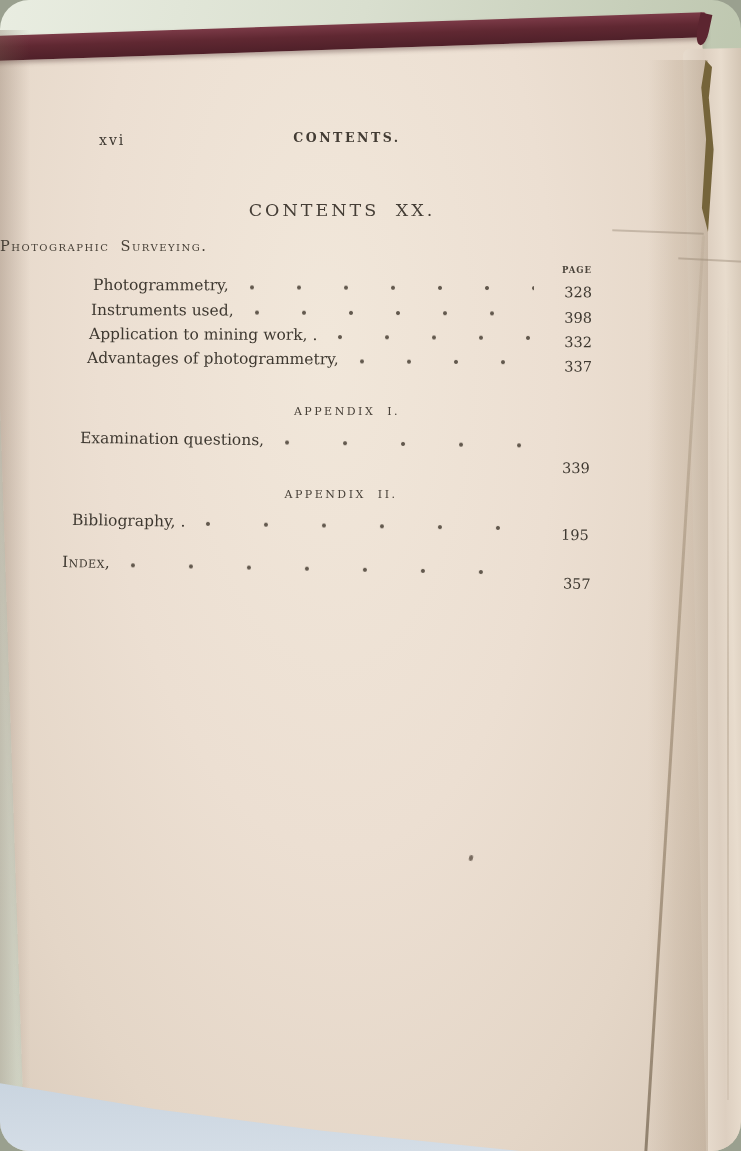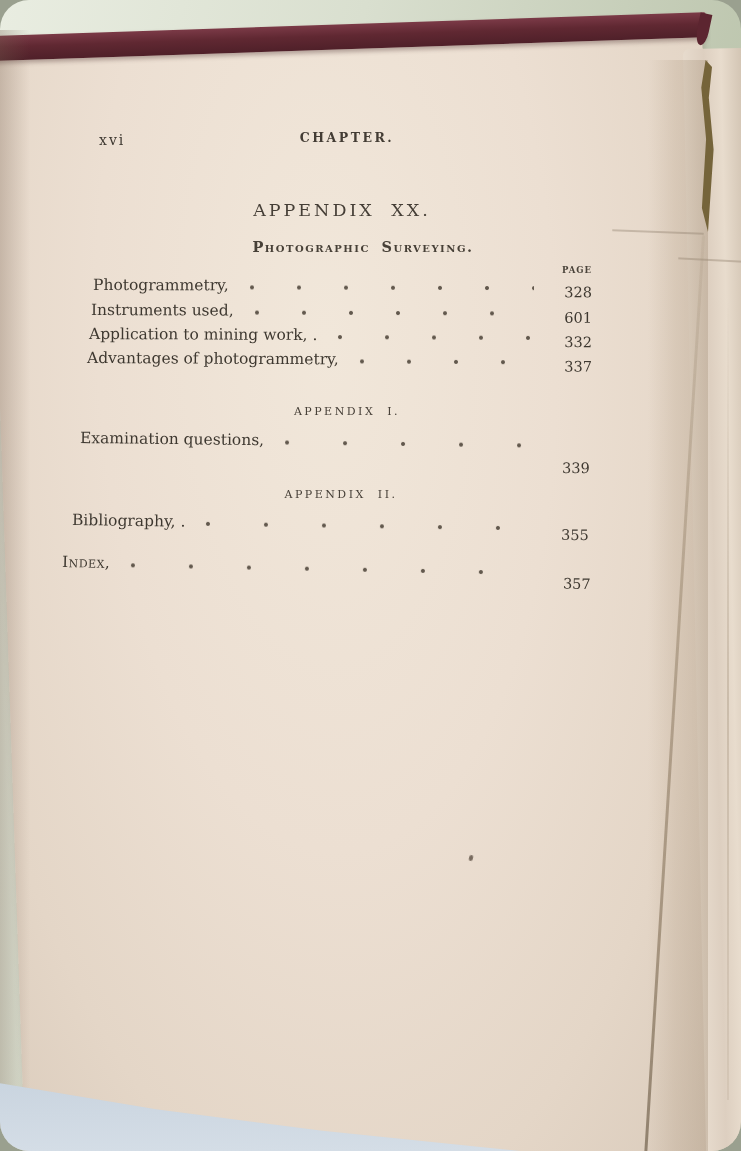--- a/index.html
+++ b/index.html
@@ -79,22 +79,22 @@
   }
 
   
   .sheet-text{position:absolute;inset:0;color:#403а33;color:#403a33;filter:blur(.3px);}
   .sheet-text .abs{position:absolute;}
   .folio{left:99px;top:132px;font-size:14px;letter-spacing:2px;color:#3e3831;}
   .running-title{left:0;top:130px;width:694px;text-align:center;font-size:12.5px;
     letter-spacing:2.5px;font-weight:bold;color:#433c34;}
   .chapter-heading{left:0;top:200px;width:684px;text-align:center;font-size:17.5px;
     letter-spacing:3px;word-spacing:8px;color:#453e36;}
-  .chapter-sub{left:16px;top:238px;width:694px;text-align:center;font-size:14.5px;
-    font-variant:small-caps;font-weight:bold;letter-spacing:1.5px;word-spacing:5px;color:#474037;}
+  .chapter-sub{left:0;top:238px;width:694px;font-size:14.5px;
+    font-variant:small-caps;font-weight:normal;letter-spacing:1.5px;word-spacing:5px;color:#474037;}
   .appendix-heading{text-align:center;font-size:11px;letter-spacing:2.5px;word-spacing:6px;color:#453e36;}
   .app1{left:0;top:405px;width:694px;}
   .app2{left:0;top:488px;width:682px;}
   .page-col-label{right:149px;top:265px;font-size:8.5px;letter-spacing:1px;font-weight:bold;color:#4a433a;text-align:center;}
 
   .toc-row{display:flex;align-items:flex-start;transform-origin:left center;}
   .toc-row .lbl{white-space:nowrap;font-size:15.5px;color:#3e3830;}
   .toc-row .dots{
     flex:1 1 auto;height:12px;margin:4px 12px 0 16px;
     background-image:radial-gradient(circle at 3px 7px,rgba(72,63,52,.85) 1.5px,rgba(72,63,52,0) 2.4px);
@@ -130,36 +130,36 @@
   <div class="crease-faint"></div>
   <div class="edge-line-1"></div>
   <div class="edge-line-2"></div>
   <div class="left-shade"></div>
   <div class="table-surface"></div>
   <div class="ink-speck"></div>
 
   <div class="sheet-text">
 
     <div class="abs folio">xvi</div>
-    <div class="abs running-title">CHAPTER.</div>
+    <div class="abs running-title">CONTENTS.</div>
 
-    <div class="abs chapter-heading">APPENDIX XX.</div>
+    <div class="abs chapter-heading">CONTENTS XX.</div>
     <div class="abs chapter-sub">Photographic Surveying.</div>
 
     <div class="abs page-col-label">PAGE</div>
 
     <div class="abs toc-row row-1">
       <span class="lbl">Photogrammetry,</span>
       <span class="dots"></span>
       <span class="pg">328</span>
     </div>
     <div class="abs toc-row row-2">
       <span class="lbl">Instruments used,</span>
       <span class="dots"></span>
-      <span class="pg">601</span>
+      <span class="pg">398</span>
     </div>
     <div class="abs toc-row row-3">
       <span class="lbl">Application to mining work, .</span>
       <span class="dots"></span>
       <span class="pg">332</span>
     </div>
     <div class="abs toc-row row-4">
       <span class="lbl">Advantages of photogrammetry,</span>
       <span class="dots"></span>
       <span class="pg">337</span>
@@ -169,21 +169,21 @@
     <div class="abs toc-row row-exam">
       <span class="lbl">Examination questions,</span>
       <span class="dots"></span>
       <span class="pg">339</span>
     </div>
 
     <div class="abs appendix-heading app2">APPENDIX II.</div>
     <div class="abs toc-row row-bib">
       <span class="lbl">Bibliography, .</span>
       <span class="dots"></span>
-      <span class="pg">355</span>
+      <span class="pg">195</span>
     </div>
 
     <div class="abs toc-row row-idx">
       <span class="lbl">Index,</span>
       <span class="dots"></span>
       <span class="pg">357</span>
     </div>
 
   </div>
 </div>

